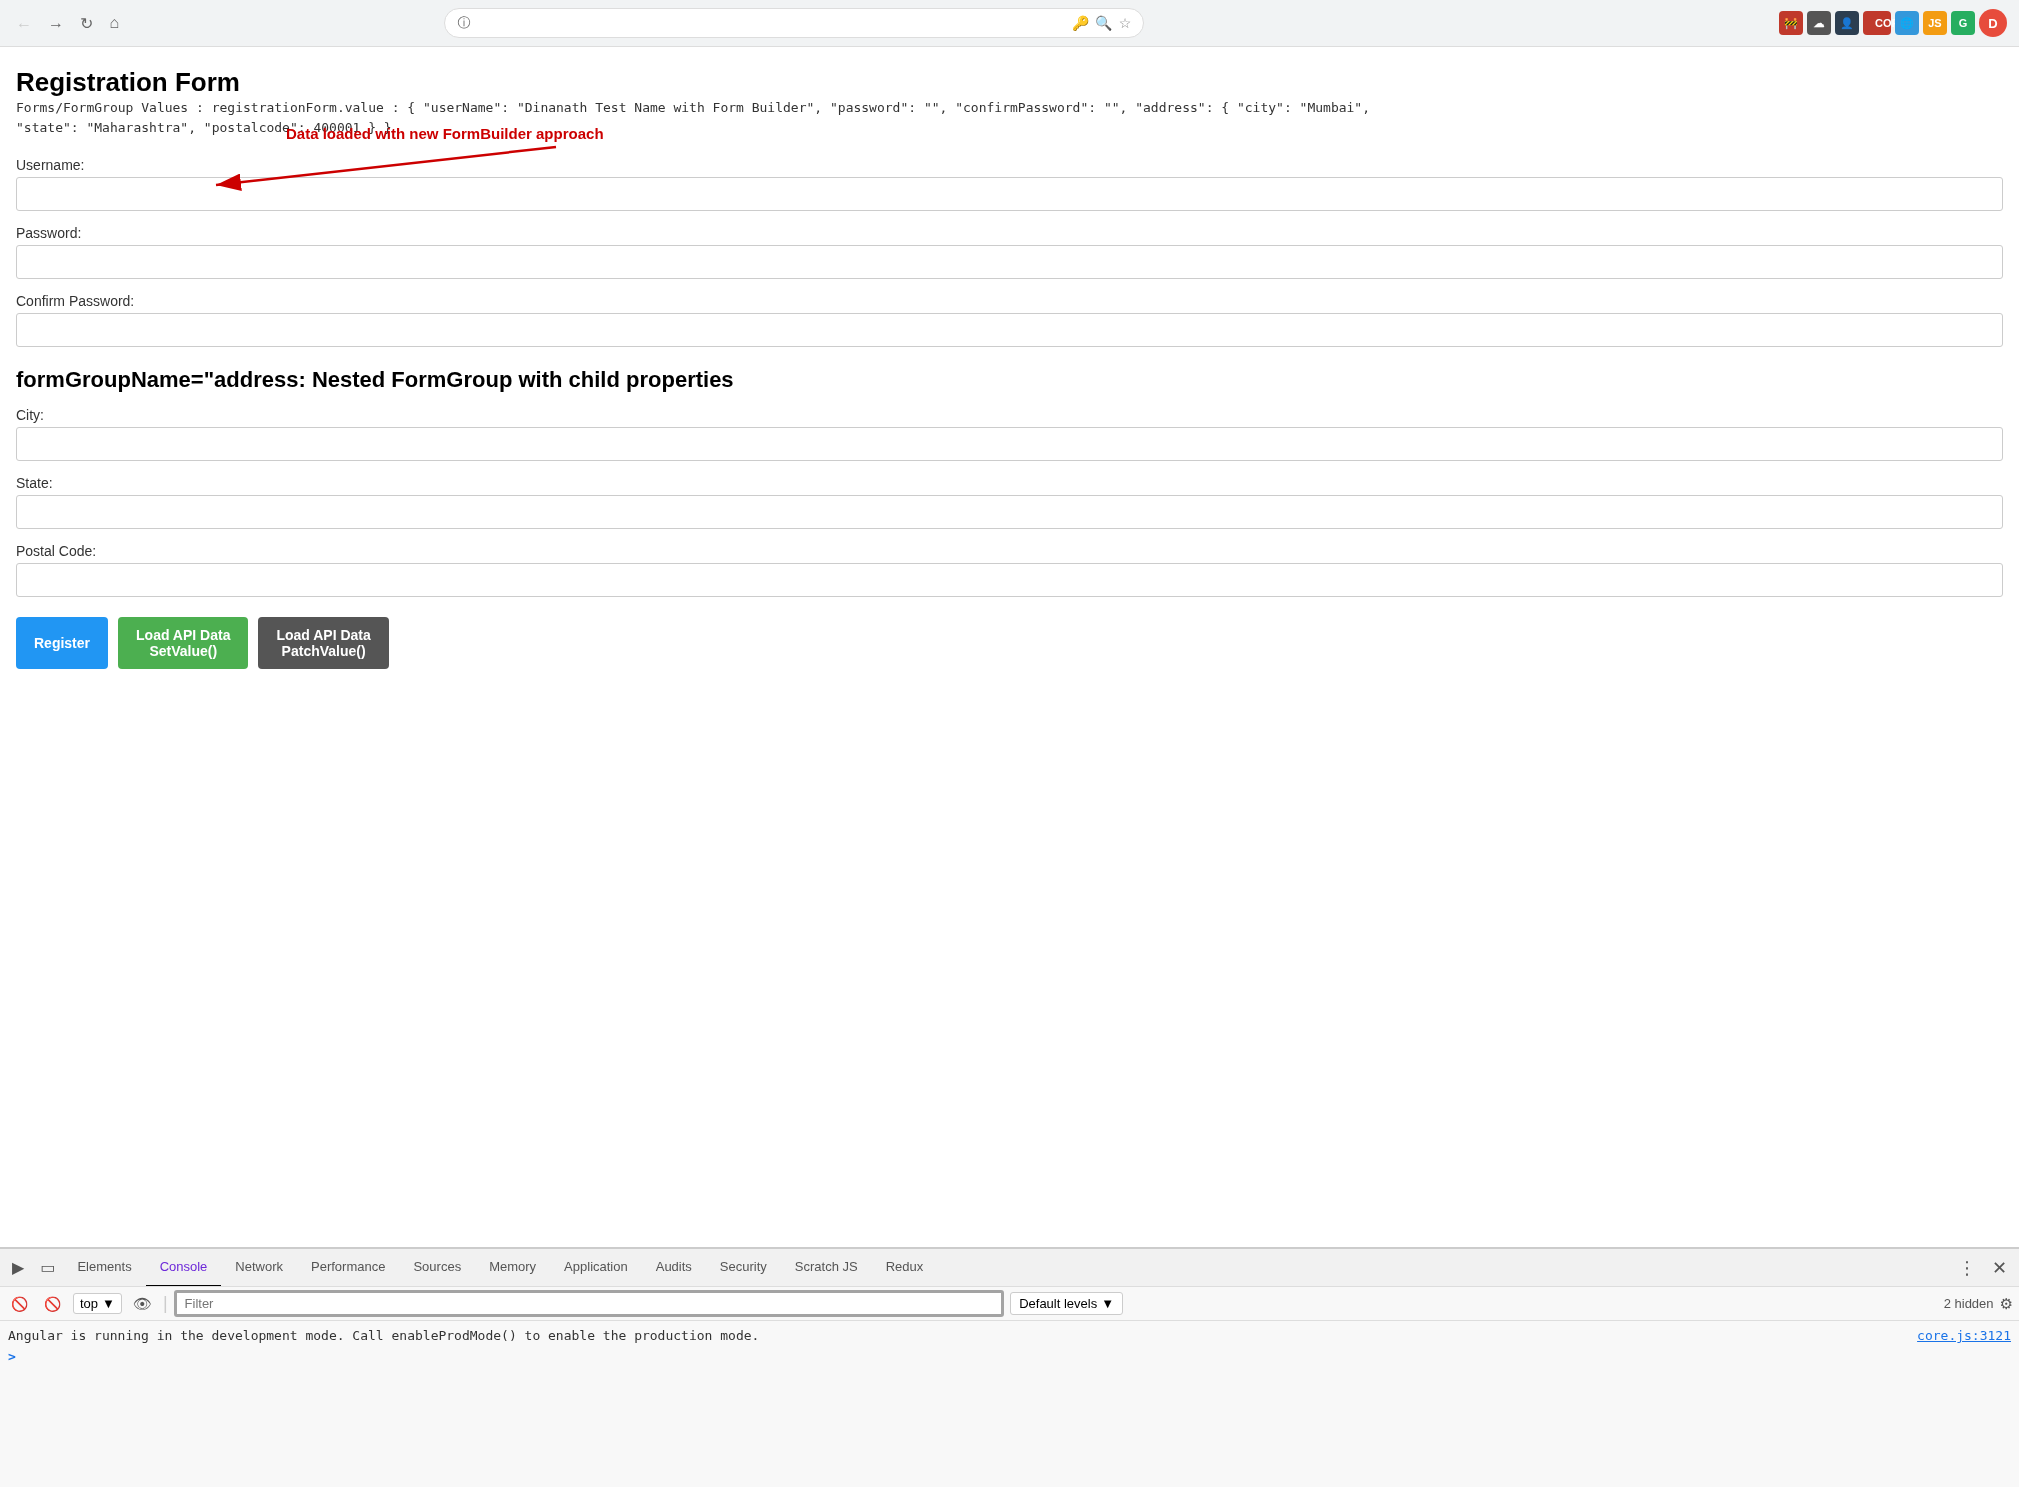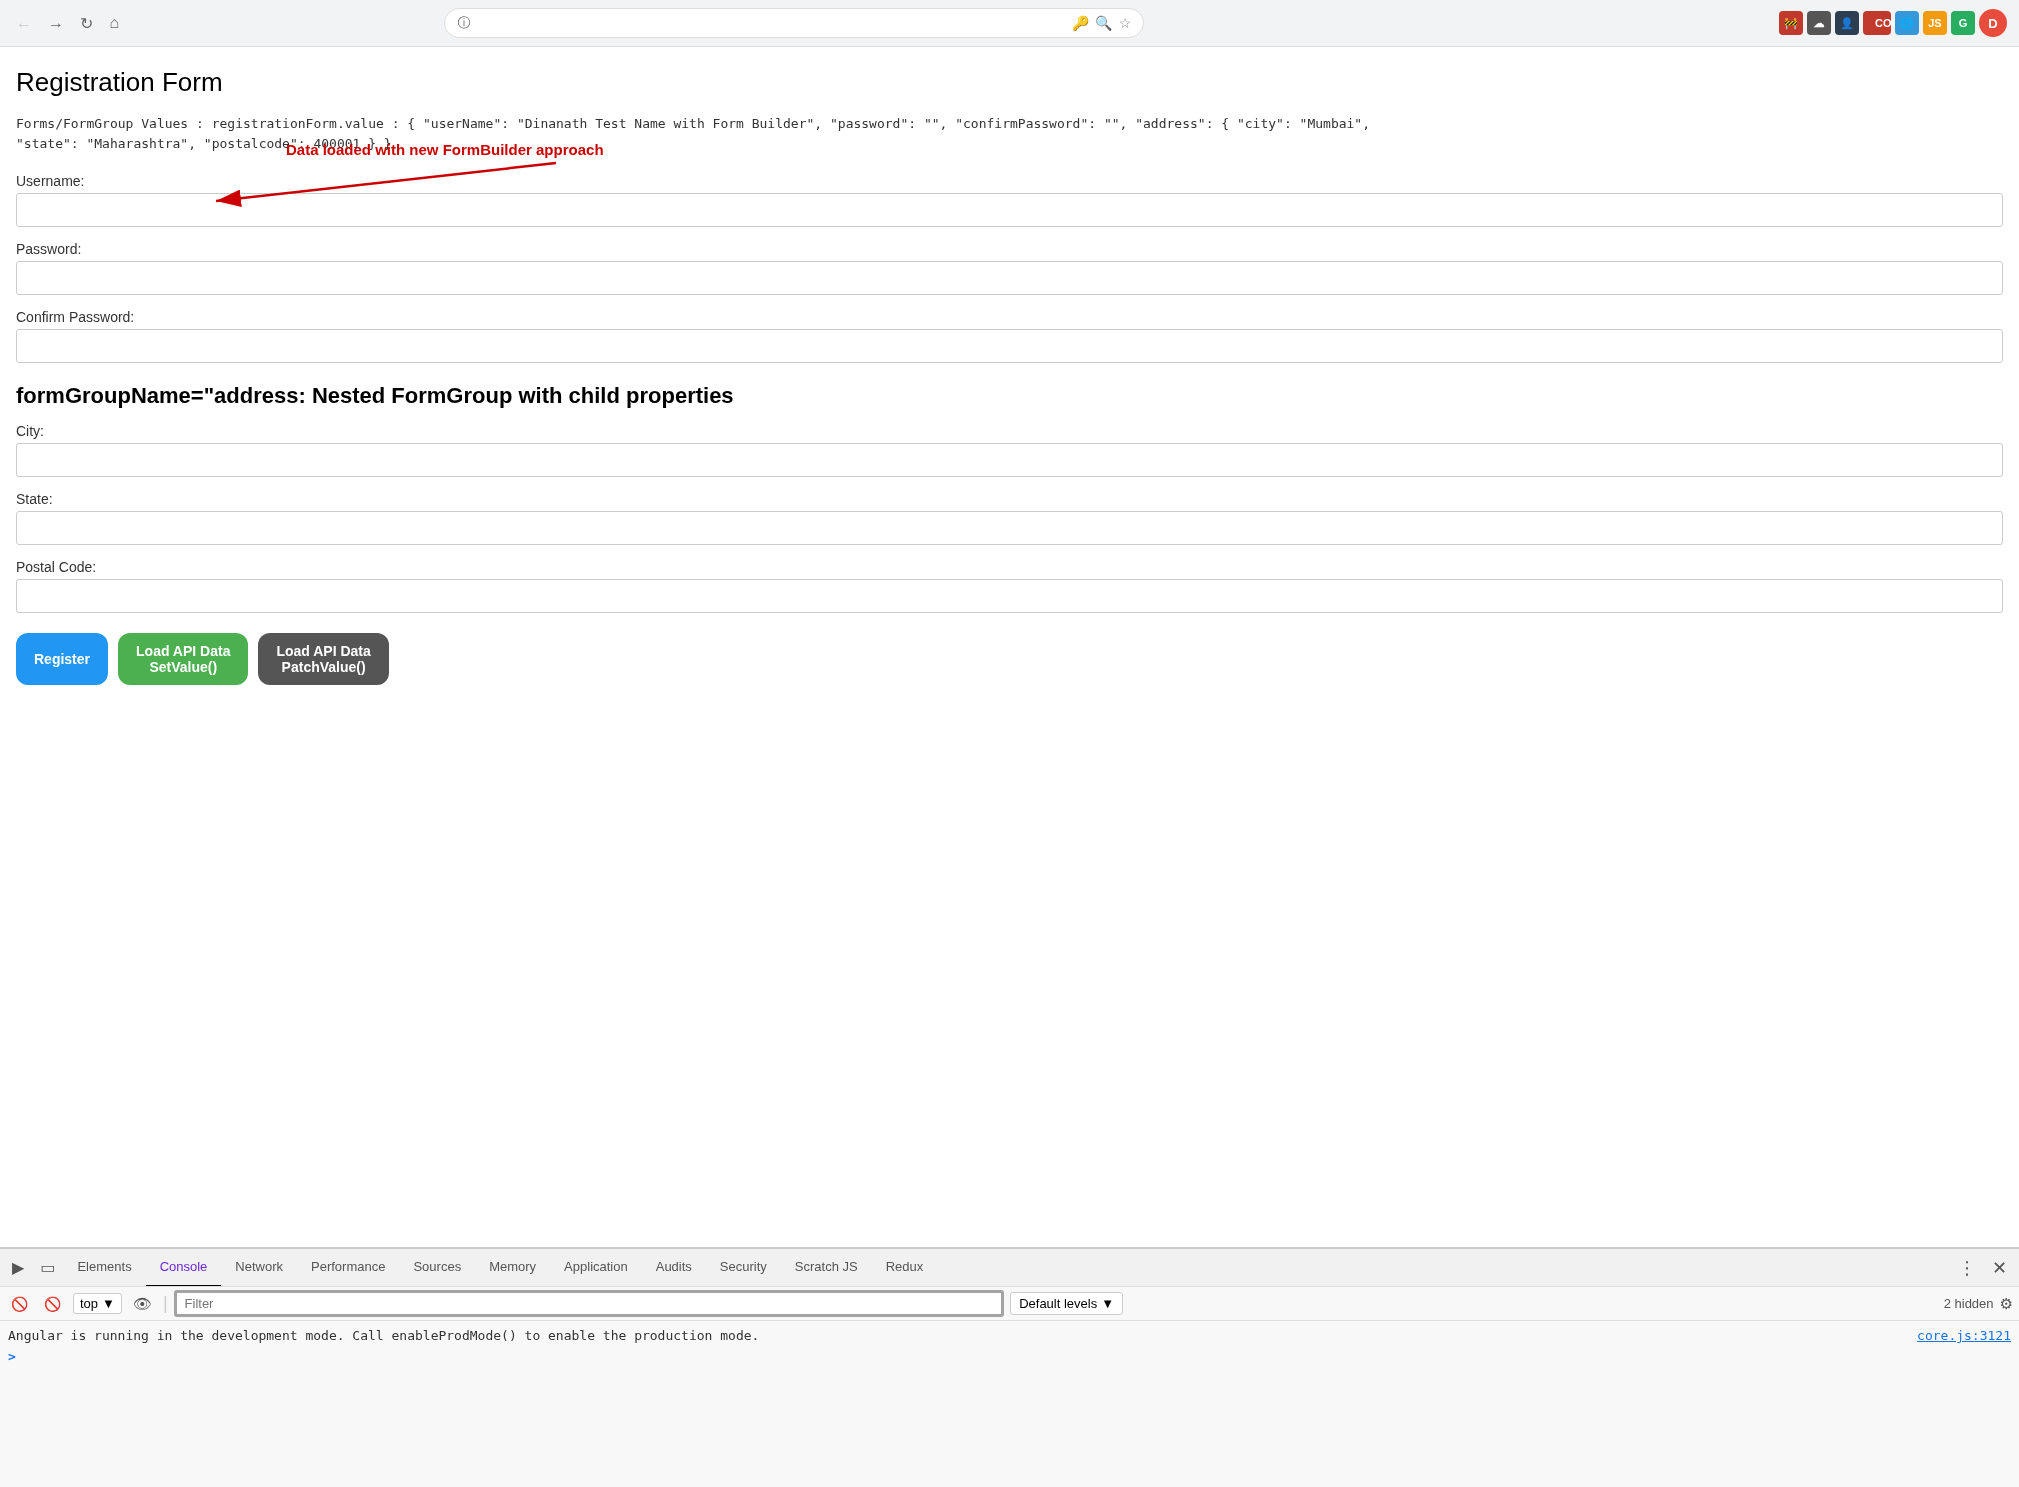--- a/index.html
+++ b/index.html
@@ -79,22 +79,21 @@
 
     
     .page-content {
       flex: 1;
       overflow-y: auto;
       padding: 20px 16px 16px 16px;
     }
 
     h1.page-title {
       font-size: 26px;
-      font-weight: normal;
-      margin-bottom: 16px;
+      font-weight: bold;
     }
 
     .form-values-text {
       font-size: 13px;
       color: #333;
       margin-bottom: 20px;
       font-family: monospace;
       line-height: 1.5;
     }
 
@@ -125,21 +124,21 @@
 
     .button-row {
       display: flex;
       gap: 10px;
       margin-top: 20px;
       flex-wrap: wrap;
     }
     .btn {
       padding: 10px 18px;
       border: none;
-      border-radius: 12px;
+      border-radius: 4px;
       cursor: pointer;
       font-size: 14px;
       font-weight: bold;
       color: #fff;
     }
     .btn-primary { background: #2196F3; }
     .btn-success { background: #4CAF50; }
     .btn-dark { background: #555; }
     .arrow-svg {
       position: absolute;

